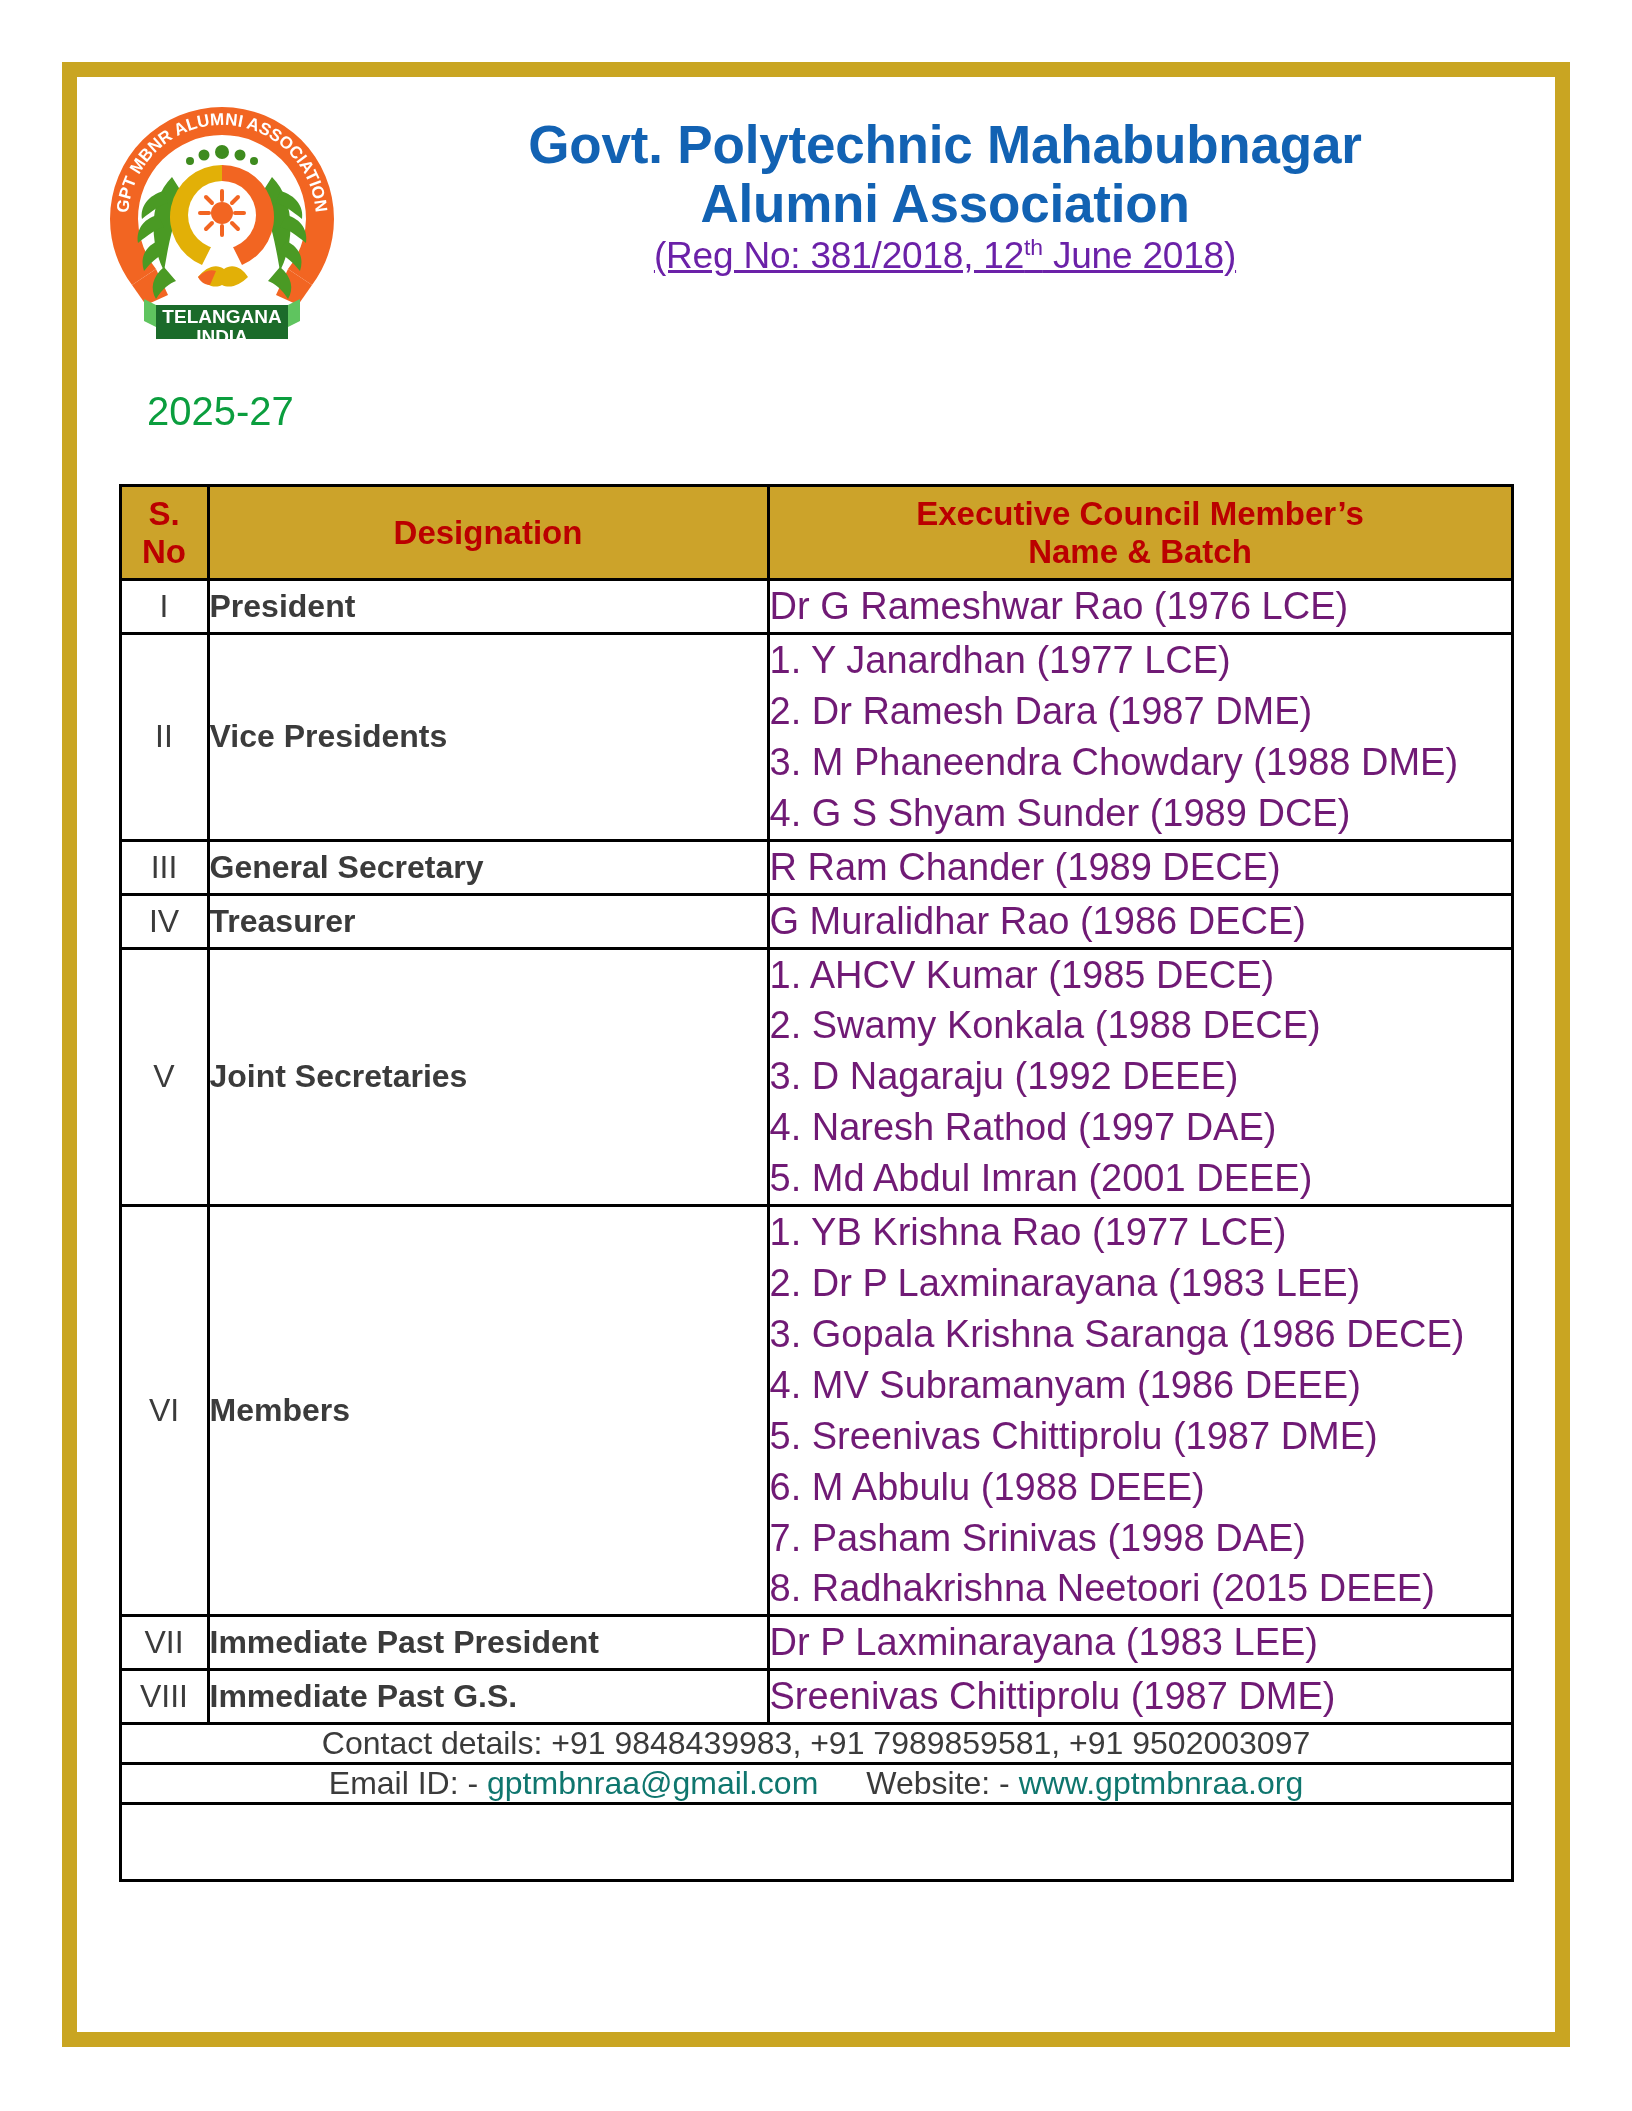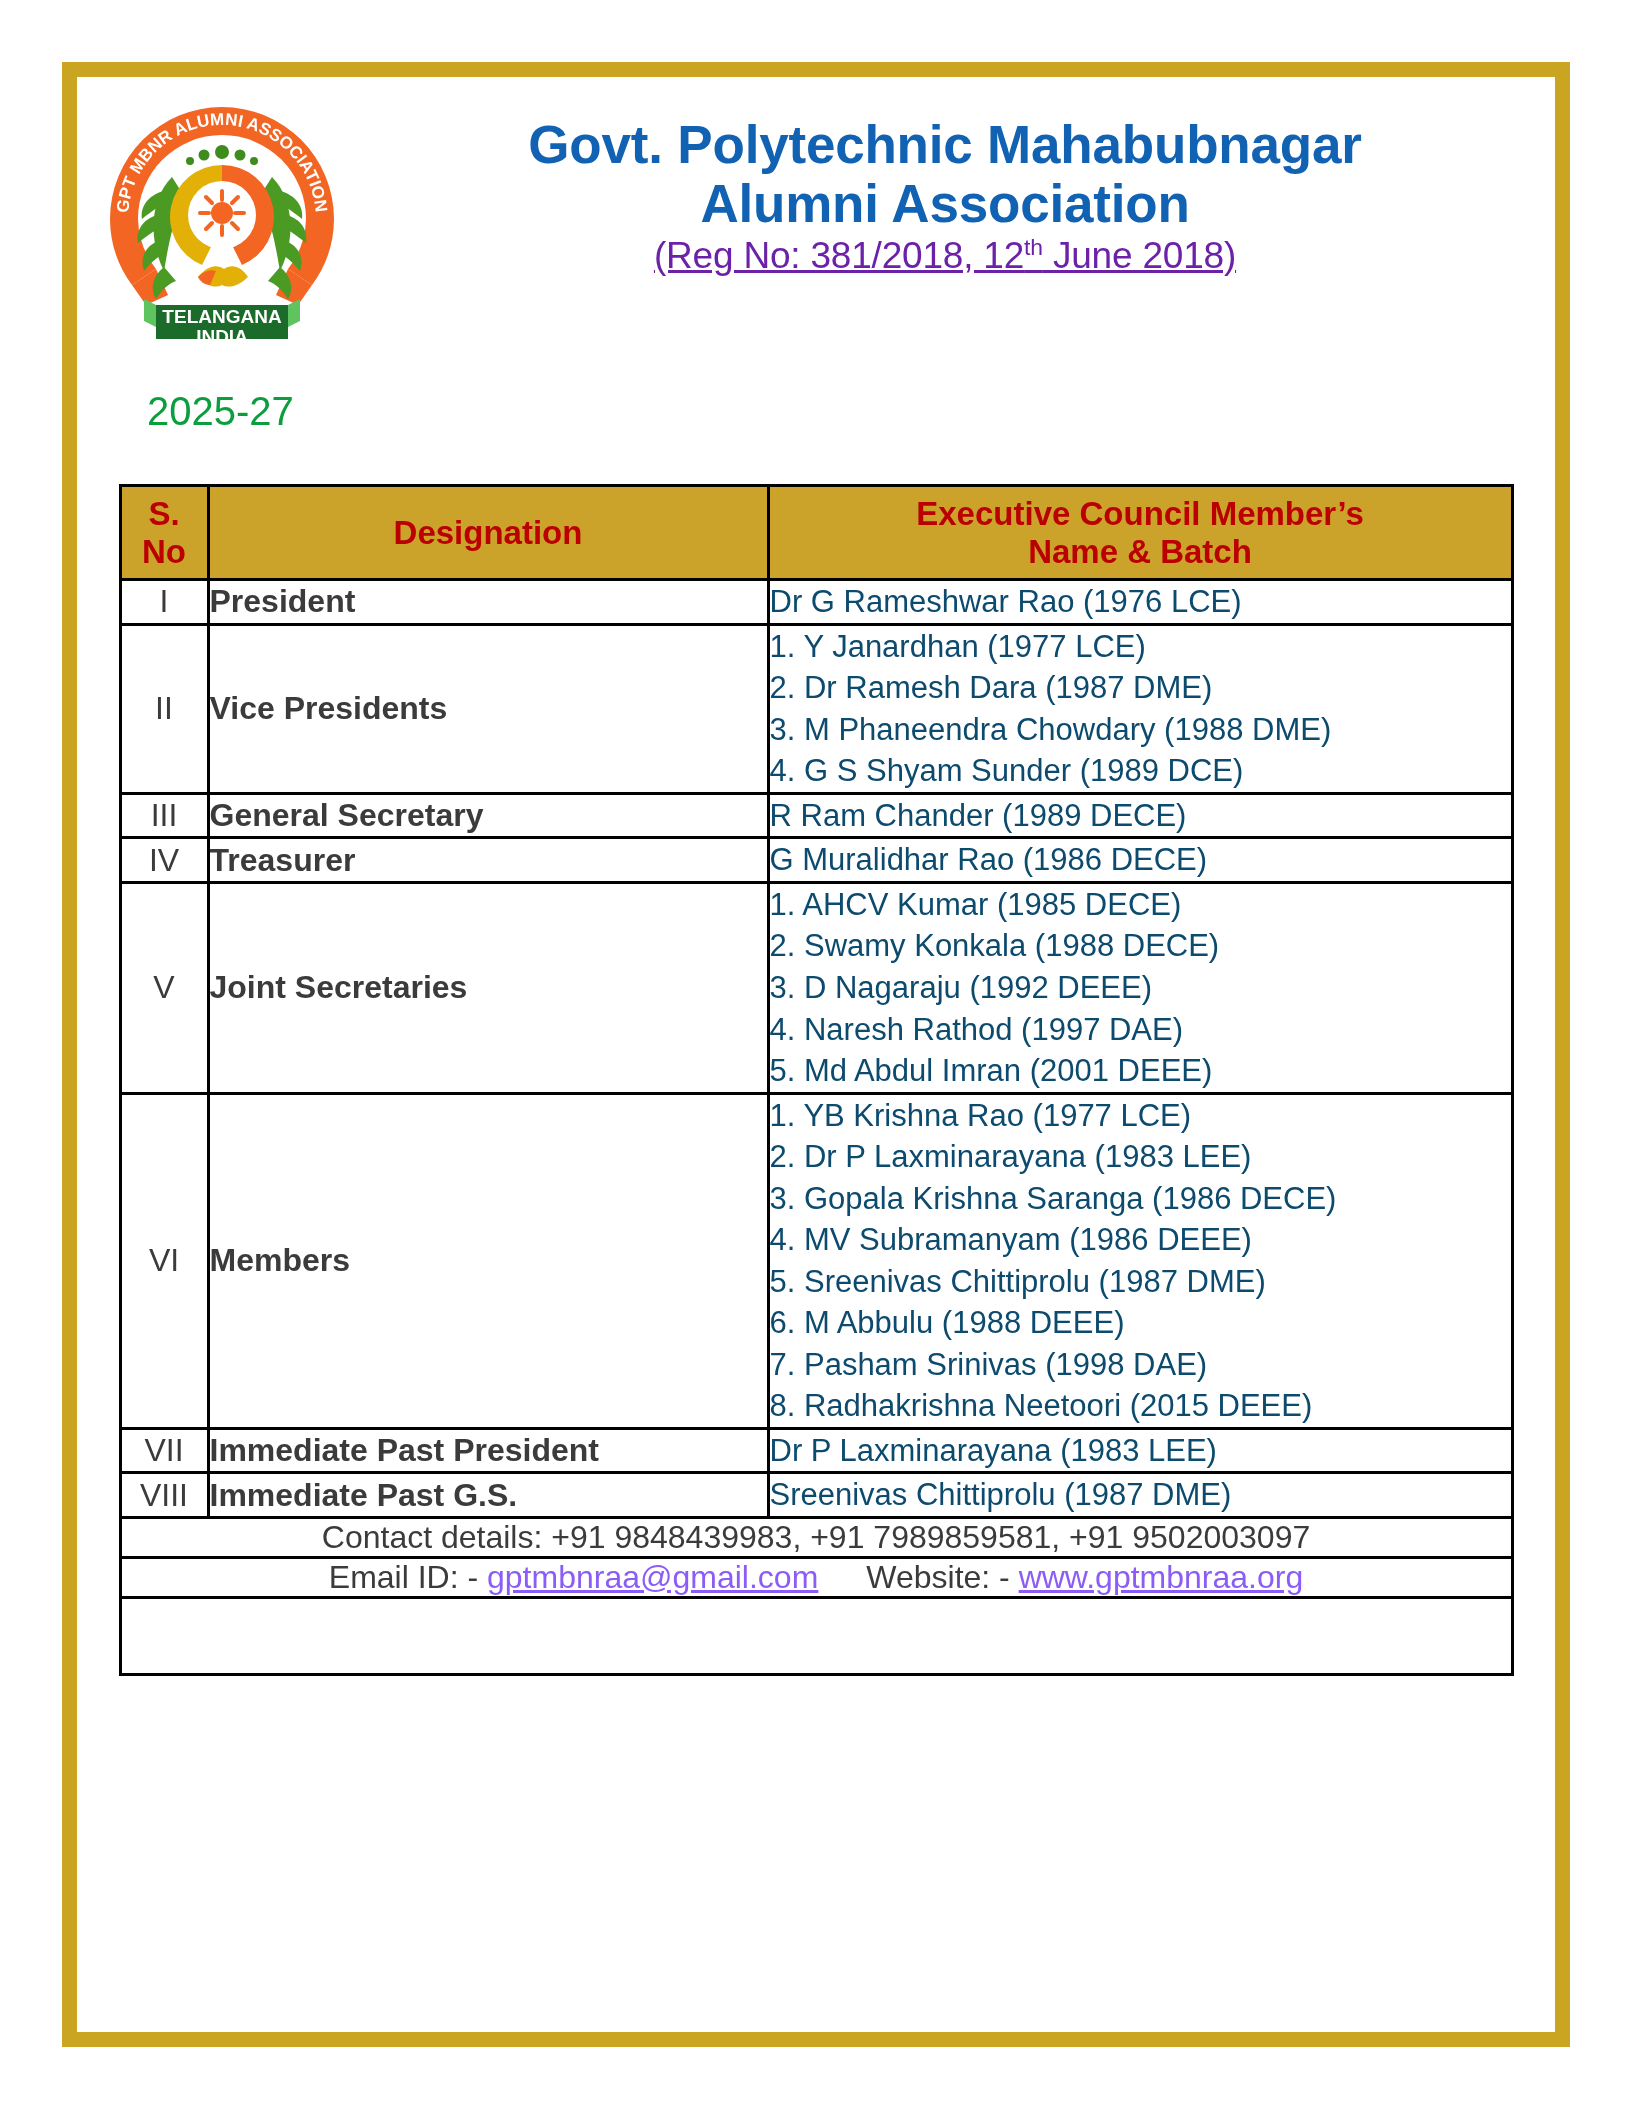--- a/index.html
+++ b/index.html
@@ -124,43 +124,42 @@
     font-weight: normal;
   }
   td.desig {
     text-align: left;
     font-size: 32px;
     font-weight: bold;
     color: #3b3b3b;
     padding: 6px 4px;
   }
   td.names {
-    font-size: 31px;
-    color: #0c4a6e;
+    font-size: 38px;
+    color: #701a75;
     padding: 5px 0 5px 12px;
     line-height: 1.34;
   }
   td.names .nm { display: block; }
   td.names.single { padding-top: 4px; padding-bottom: 4px; }
 
   td.contact {
     text-align: center;
     font-size: 32px;
     color: #3b3b3b;
     padding: 7px 6px 5px 6px;
   }
   td.links {
     text-align: center;
     font-size: 32px;
     color: #3b3b3b;
     padding: 5px 6px 8px 6px;
   }
   td.links .lnk {
-    color: #8b5cf6;
-    text-decoration: underline;
+    color: #0f766e;
   }
   td.links .gap { display: inline-block; width: 48px; }
   td.blank-row { height: 74px; }
 
   
 </style>
 </head>
 <body>
 
 <div id="gold-frame">

